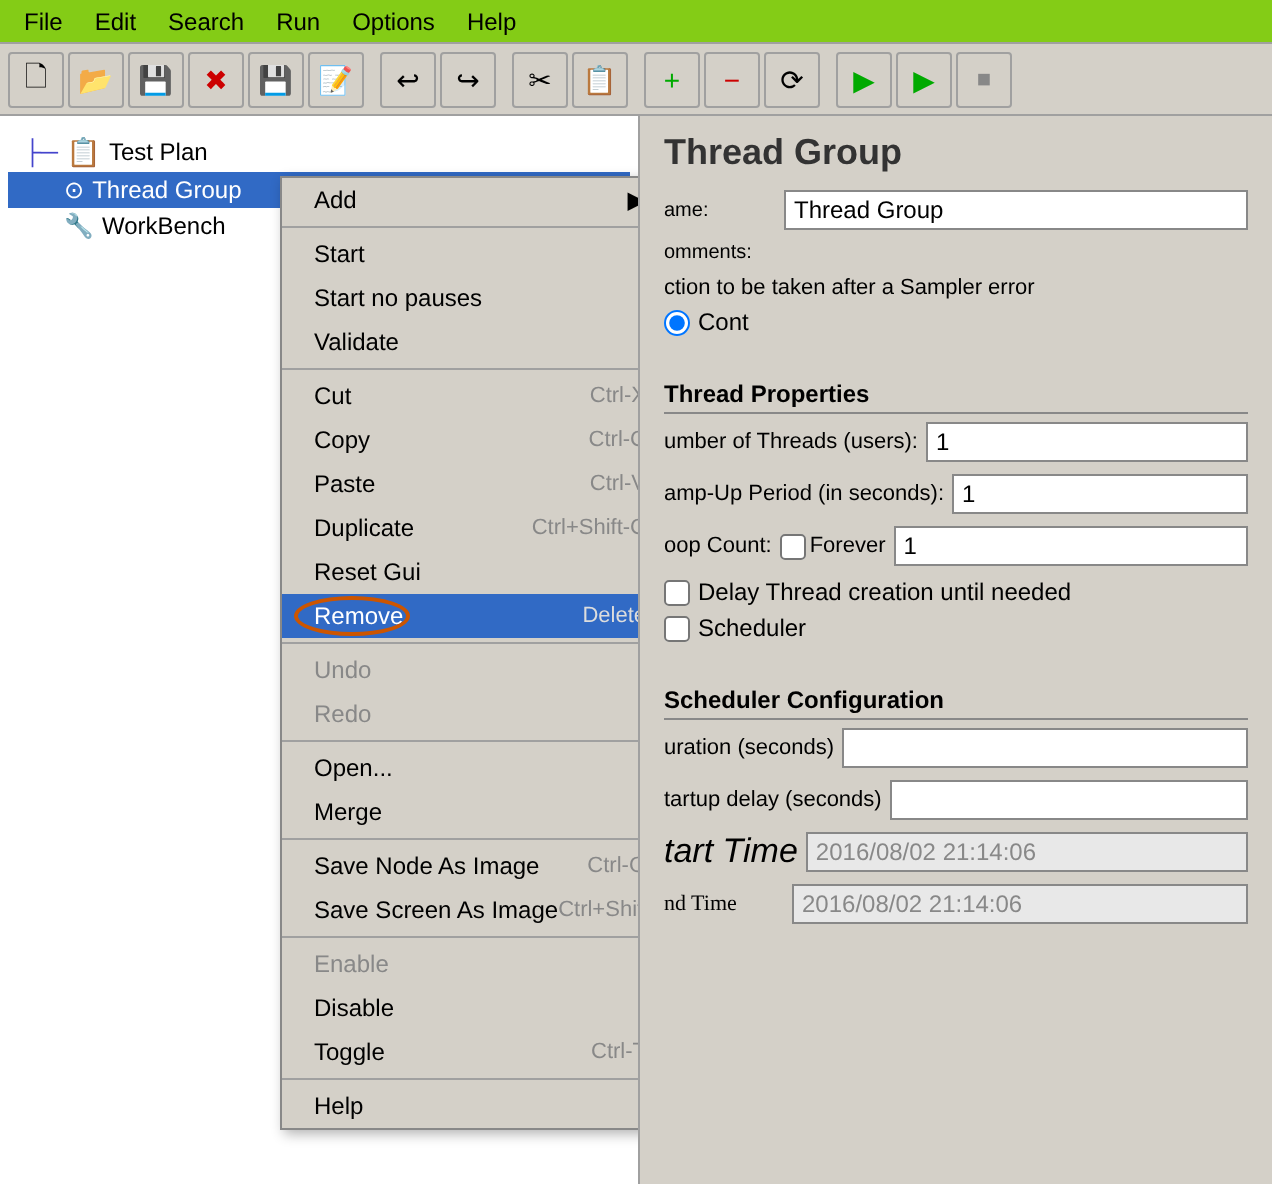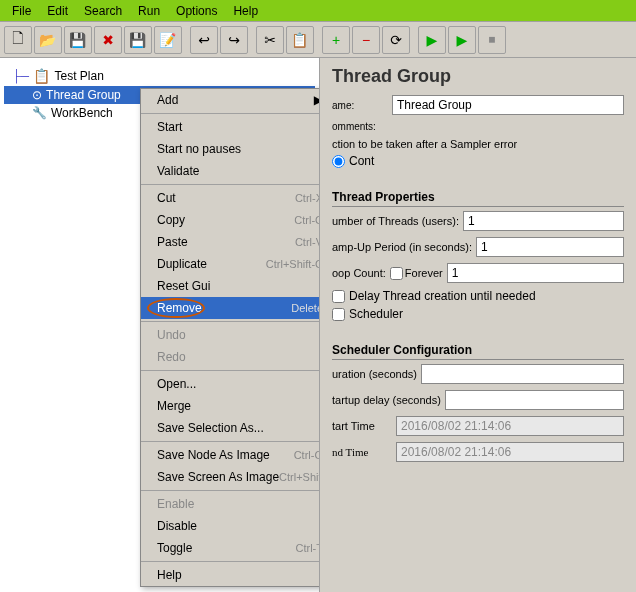--- a/index.html
+++ b/index.html
@@ -291,23 +291,20 @@
       <div class="menu-item disabled">
         <span>Redo</span>
       </div>
       <div class="menu-separator"></div>
       <div class="menu-item">
         <span>Open...</span>
       </div>
       <div class="menu-item">
         <span>Merge</span>
       </div>
-      <div class="menu-item">
-        <span>Save Selection As...</span>
-      </div>
       <div class="menu-separator"></div>
       <div class="menu-item">
         <span>Save Node As Image</span>
         <span class="shortcut">Ctrl-G</span>
       </div>
       <div class="menu-item">
         <span>Save Screen As Image</span>
         <span class="shortcut">Ctrl+Shift-G</span>
       </div>
       <div class="menu-separator"></div>
@@ -373,21 +370,21 @@
 
     <div class="field-row">
       <span style="font-size:11px; margin-right:4px;">uration (seconds)</span>
       <input class="field-input" type="text" style="width: 80px;">
     </div>
     <div class="field-row">
       <span style="font-size:11px; margin-right:4px;">tartup delay (seconds)</span>
       <input class="field-input" type="text" style="width: 80px;">
     </div>
     <div class="field-row">
-      <span style="font-size:11px; margin-right:4px; min-width:60px;">tart Time</span>
+      <span style="font-size:17px; margin-right:4px; min-width:60px;font-style:italic;">tart Time</span>
       <input class="field-input" type="text" value="2016/08/02 21:14:06" style="width: 120px; color: rgb(136, 136, 136); background: rgb(232, 232, 232);">
     </div>
     <div class="field-row">
       <span style="font-size:11px; margin-right:4px; min-width:60px;font-family:Liberation Serif, serif;">nd Time</span>
       <input class="field-input" type="text" value="2016/08/02 21:14:06" style="width: 120px; color: rgb(136, 136, 136); background: rgb(232, 232, 232);">
     </div>
   </div>
 
 </div>
 

